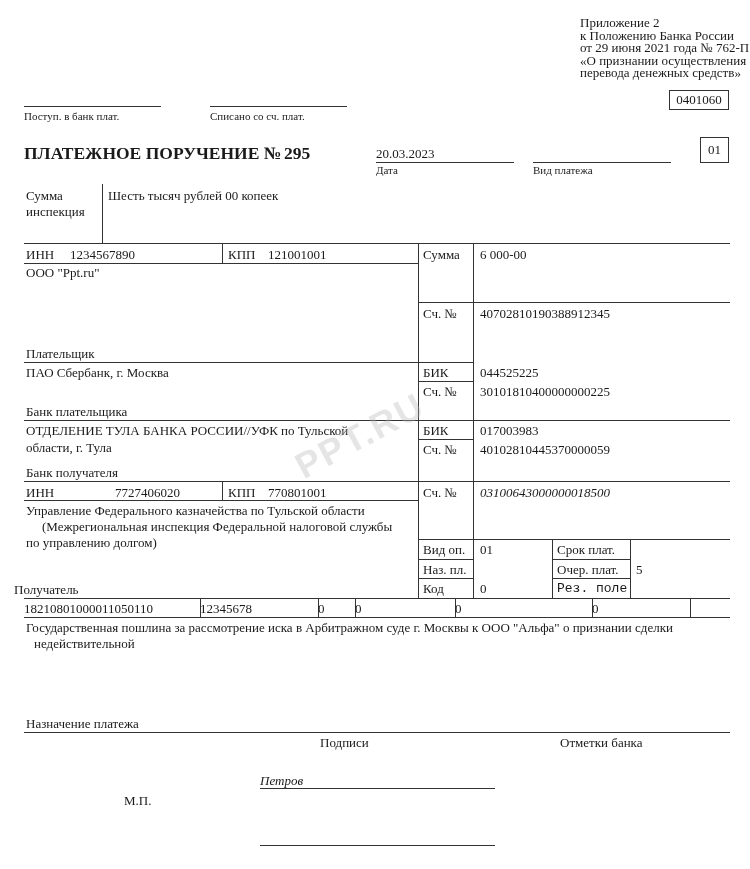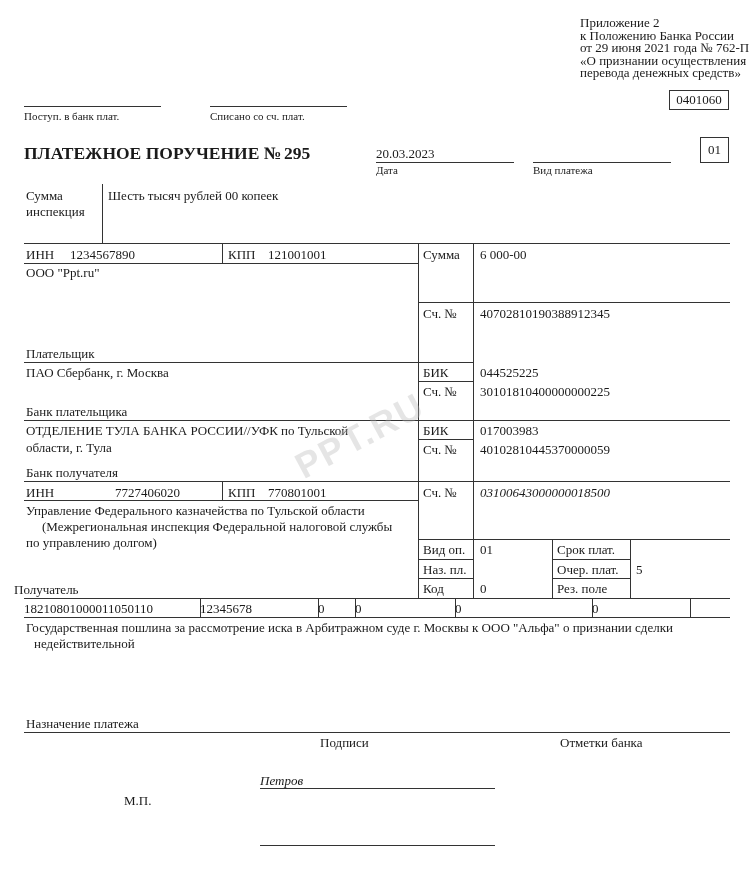--- a/index.html
+++ b/index.html
@@ -121,21 +121,21 @@
 <div class="t" style="left:480px; top:581px;">0</div>
 
 <div class="vl" style="left:552px; top:539px; height:59px;"></div>
 <div class="vl" style="left:630px; top:539px; height:59px;"></div>
 <div class="t" style="left:557px; top:542px;">Срок плат.</div>
 <div class="t" style="left:636px; top:542px;"></div>
 <div class="hl" style="left:552px; top:559px; width:78px;"></div>
 <div class="t" style="left:557px; top:562px;">Очер. плат.</div>
 <div class="t" style="left:636px; top:562px;">5</div>
 <div class="hl" style="left:552px; top:578px; width:78px;"></div>
-<div class="t" style="left:557px; top:581px;">Рез. поле</div>
+<div class="t" style="left:557px; top:581px;font-family:Liberation Mono, monospace;">Рез. поле</div>
 <div class="t" style="left:636px; top:581px;"></div>
 
 <div class="hl" style="left:24px; top:598px; width:706px;"></div>
 <div class="hl" style="left:24px; top:617px; width:706px;"></div>
 <div class="t center" style="left:24px; top:601px; width:176px;">18210801000011050110</div>
 <div class="vl" style="left:200px; top:598px; height:19px;"></div>
 <div class="t center" style="left:200px; top:601px; width:118px;">12345678</div>
 <div class="vl" style="left:318px; top:598px; height:19px;"></div>
 <div class="t center" style="left:318px; top:601px; width:37px;">0</div>
 <div class="vl" style="left:355px; top:598px; height:19px;"></div>

